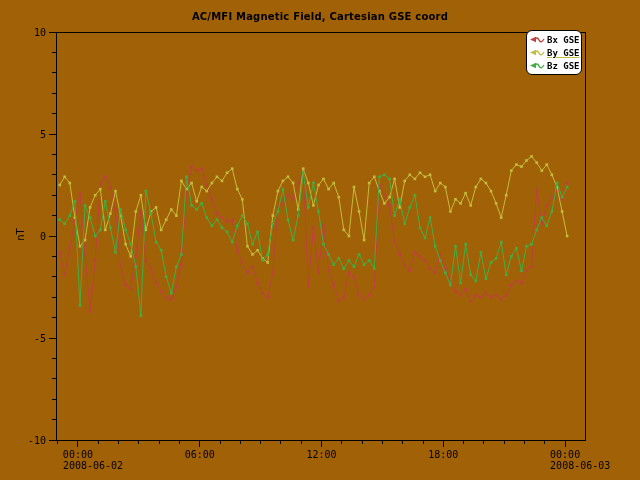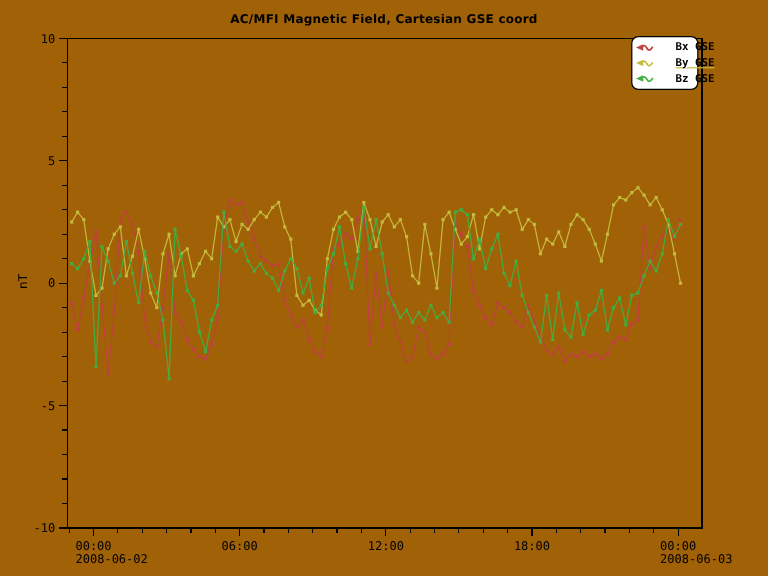--- a/index.html
+++ b/index.html
@@ -6,21 +6,21 @@
   .canvas{position:relative;width:640px;height:480px;background:#a16207;overflow:hidden;
           font-family:"DejaVu Sans",sans-serif;}
   .title{position:absolute;left:0;top:11px;width:640px;text-align:center;
          font-size:10px;font-weight:bold;color:#000;letter-spacing:.2px;}
   .ylab{position:absolute;left:8px;top:229px;width:24px;text-align:center;
         font-size:10px;color:#000;transform:rotate(-90deg);transform-origin:center;}
   svg.plot{position:absolute;left:0;top:0;}
   .legend{position:absolute;left:526px;top:30px;width:56px;border:1px solid #000;
           border-radius:6px;background:#fff;padding:3px 2px 3px 3px;box-sizing:border-box;
           display:flex;flex-direction:column;gap:2px;}
-  .lgrow{display:flex;align-items:center;gap:18px;height:11px;}
+  .lgrow{display:flex;align-items:center;gap:2px;height:11px;}
   .lgrow svg{flex:0 0 auto;}
   .lglabel{font-family:"DejaVu Sans Mono",monospace;font-size:9px;font-weight:bold;
            color:#000;white-space:nowrap;}
   text{font-family:"DejaVu Sans Mono",monospace;font-size:10px;fill:#000;}
 </style>
 </head>
 <body>
 
 <div class="canvas">
   <div class="title">AC/MFI  Magnetic Field, Cartesian GSE coord</div>

